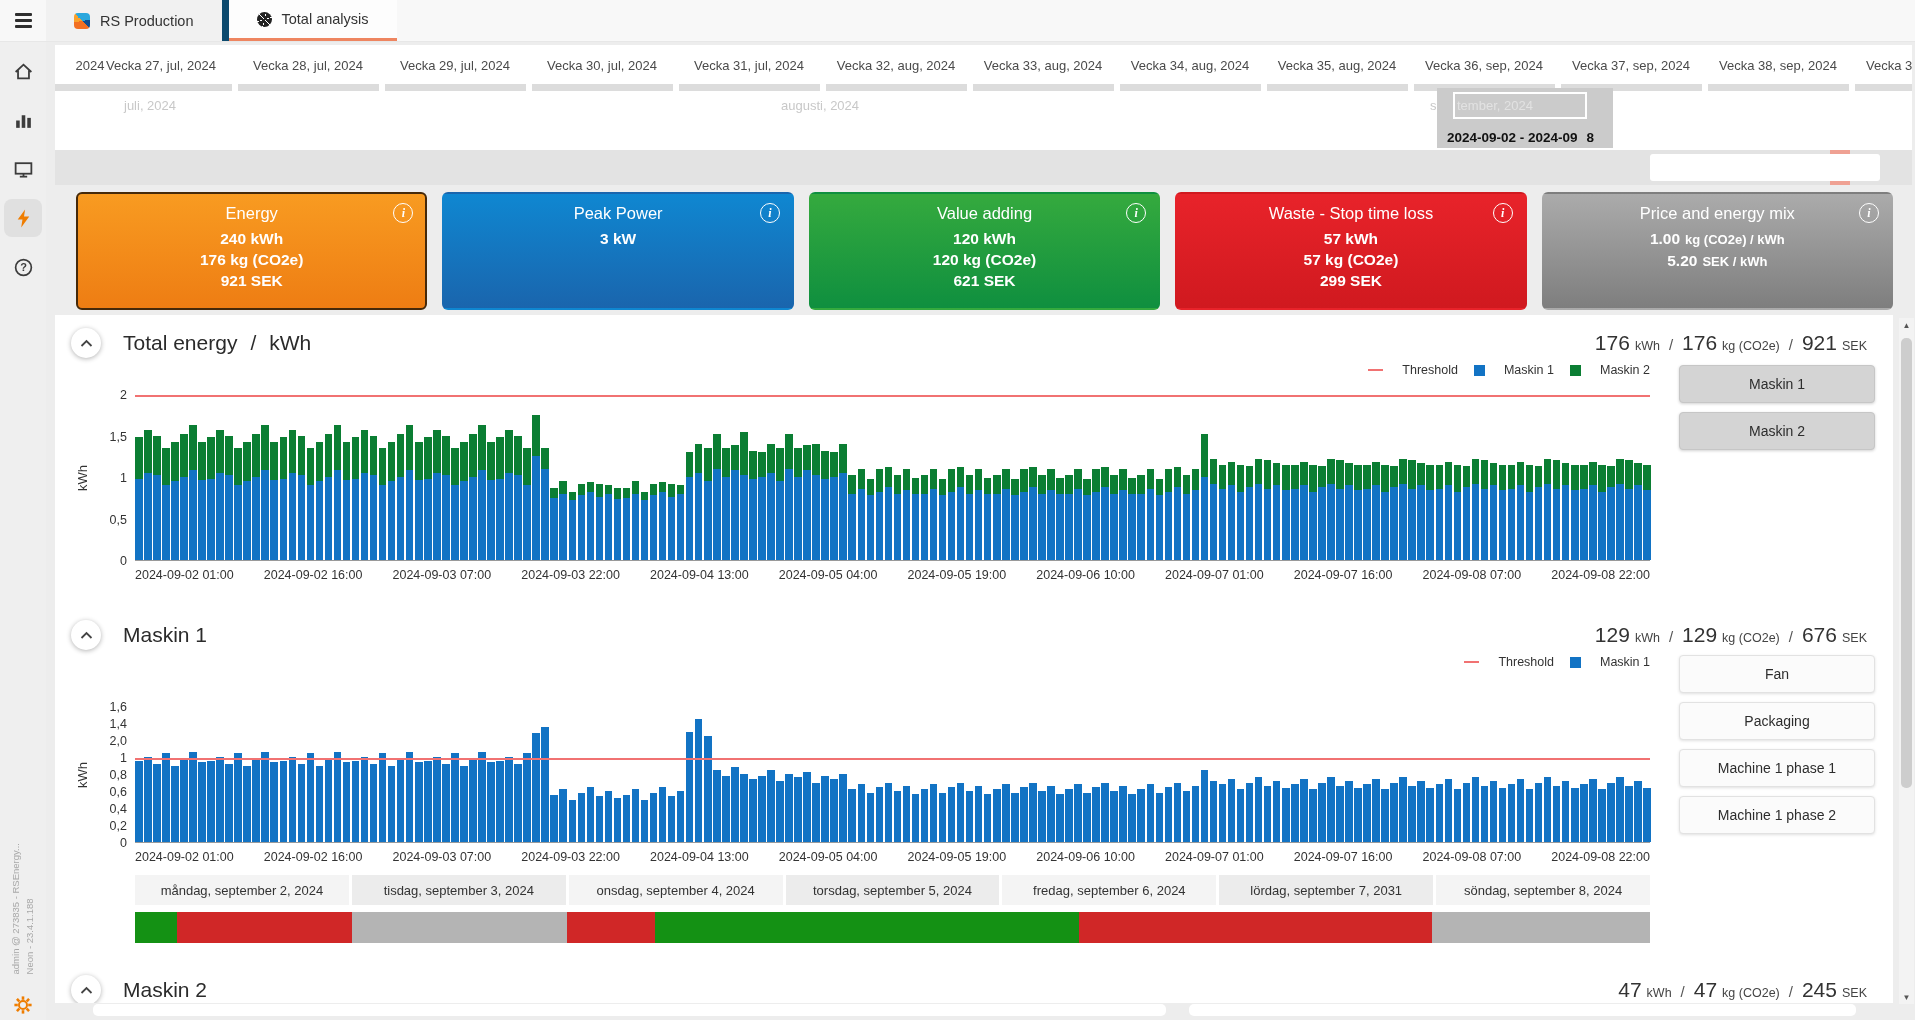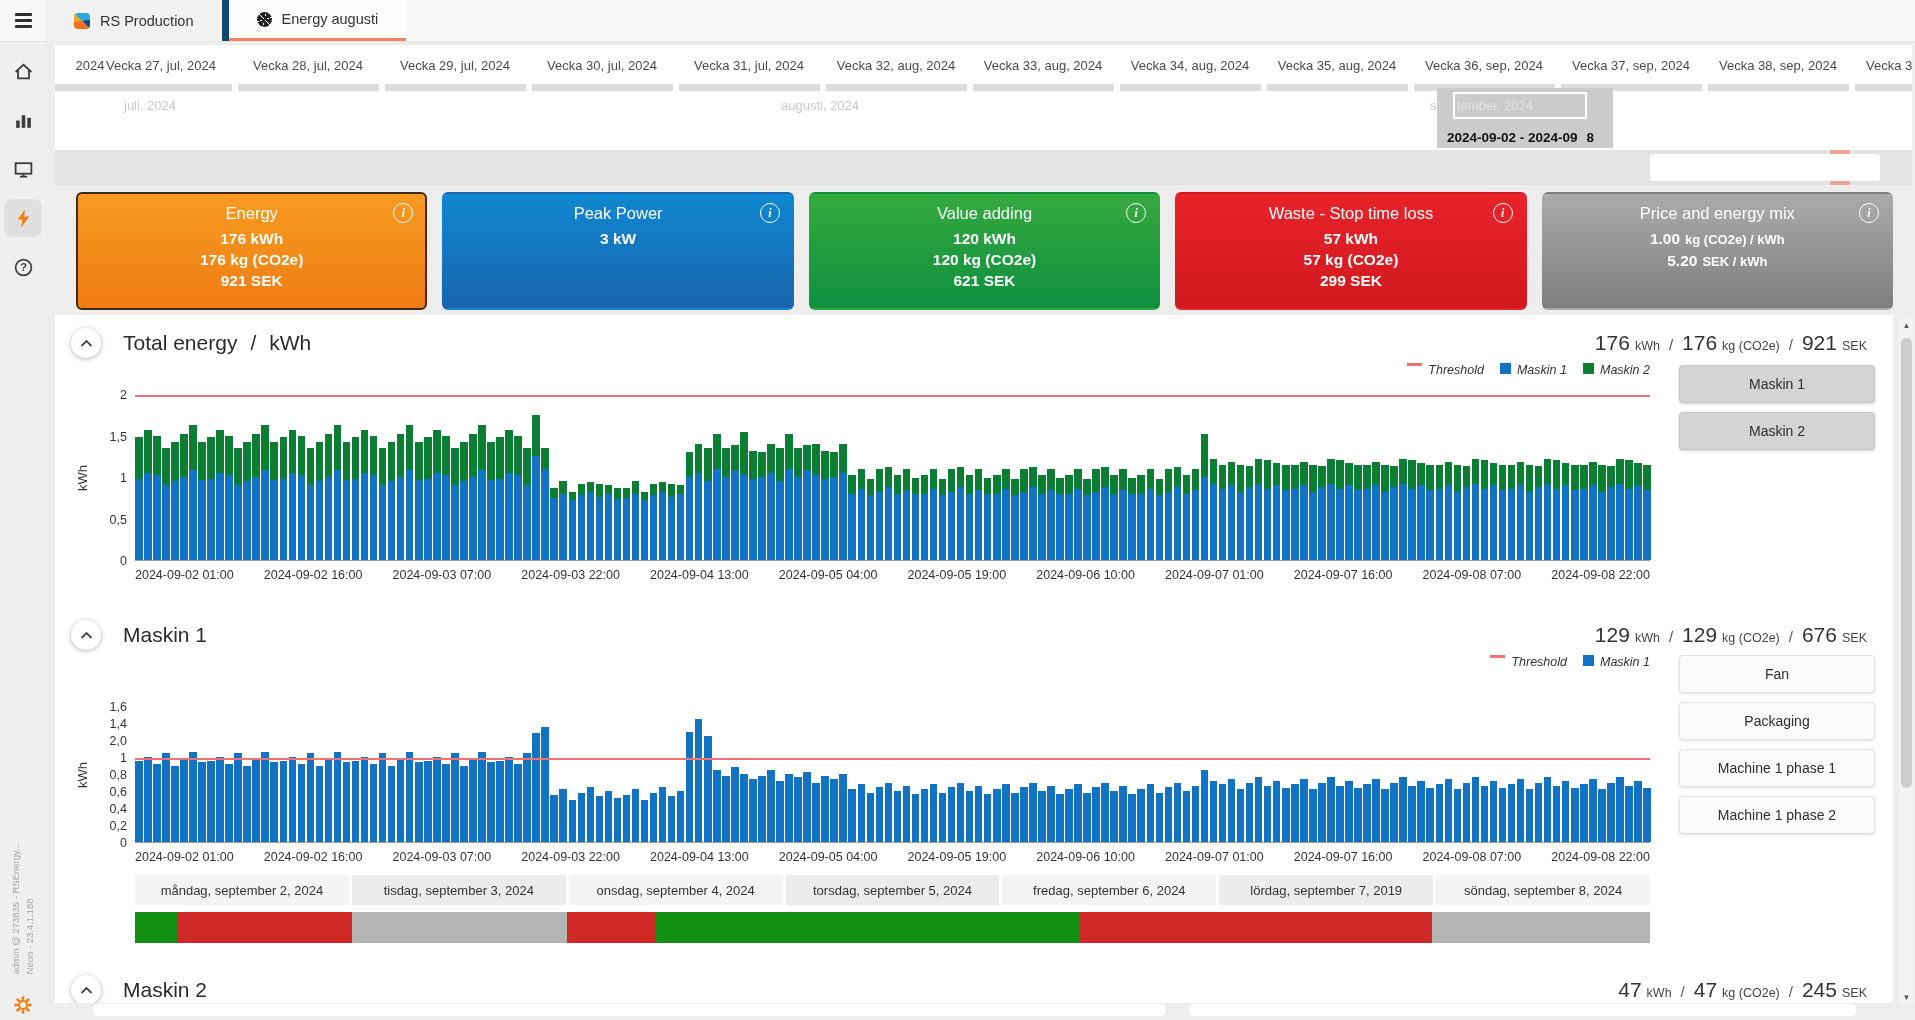--- a/index.html
+++ b/index.html
@@ -76,21 +76,21 @@
   .sec-title{font-size:21px;color:#2b2b2b;margin-left:22px;display:flex;gap:13px;align-items:baseline;}
   .summary{margin-left:auto;margin-right:26px;display:flex;align-items:baseline;}
   .sum-val{font-size:21px;color:#333;}
   .sum-unit{font-size:12.5px;color:#444;margin-left:5px;}
   .sum-sep{font-size:15px;color:#555;margin:0 9px;}
 
   .chart-block{position:absolute;left:10px;right:235px;}
   #chart1{top:46px;height:228px;}
   #chart2{top:338px;height:230px;}
   .legend{position:absolute;right:8px;top:2px;display:flex;align-items:center;gap:16px;font-size:12.5px;color:#333;}
-  .legend .item{display:flex;gap:6px;cursor:pointer;font-style:italic;}
+  .legend .item{display:flex;align-items:center;gap:19px;cursor:pointer;}
   .lg-line{width:15px;height:2.5px;}
   .lg-sq{width:11px;height:11px;}
   .ylab{position:absolute;left:4px;transform:translateY(-50%) rotate(-90deg);font-size:13px;color:#333;}
   .ytick{position:absolute;left:20px;width:42px;text-align:right;font-size:12.5px;color:#333;}
   .plot{position:absolute;left:70px;right:8px;display:flex;align-items:flex-end;gap:1.5px;
     border-bottom:1.5px solid #9a9a9a;}
   .bar{flex:1;display:flex;flex-direction:column-reverse;}
   .threshold{position:absolute;left:70px;right:8px;height:1.5px;background:#f17272;z-index:3;}
   .xlabels{position:absolute;left:70px;right:8px;display:flex;justify-content:space-between;font-size:12.5px;color:#333;white-space:nowrap;}
 
@@ -127,21 +127,21 @@
       <span></span>
       <span></span>
       <span></span>
     </div>
   <div class="tab inactive">
     <span class="rs-logo"></span>
     <span>RS Production</span>
   </div>
   <div class="tab active">
     <span class="ea-icon"></span>
-    <span>Energy augusti</span>
+    <span>Total analysis</span>
   </div>
 </div>
 
 <div class="sidebar">
   <div class="side-items">
     <div class="side-icon">
       <svg width="21" height="21" viewBox="0 0 20 20">
         <path d="M2.5 10.5 L10 3.5 L17.5 10.5 M4.8 9 V16.5 H15.2 V9" fill="none" stroke="#3c3c3c" stroke-width="1.7"></path>
       </svg>
     </div>
@@ -236,21 +236,21 @@
       <div class="week-bar" style="left: 1800px; width: 141px;"></div>
       <div class="month-label" style="left: 69px;">juli, 2024</div>
       <div class="month-label" style="left: 726px;">augusti, 2024</div>
       <div class="month-label" style="left: 1375px;">september, 2024</div>
     </div>
 
   <div class="kpi-row" id="kpiRow">
       <div class="kpi-card selected" style="background: linear-gradient(rgb(248, 155, 33), rgb(238, 125, 19));">
         <div class="kpi-title">Energy</div>
         <div class="kpi-info">i</div>
-        <div class="kpi-line">176 kWh</div>
+        <div class="kpi-line">240 kWh</div>
         <div class="kpi-line">176 kg (CO2e)</div>
         <div class="kpi-line">921 SEK</div>
       </div>
       <div class="kpi-card" style="background: linear-gradient(rgb(15, 135, 209), rgb(26, 101, 173));">
         <div class="kpi-title">Peak Power</div>
         <div class="kpi-info">i</div>
         <div class="kpi-line">3 kW</div>
       </div>
       <div class="kpi-card" style="background: linear-gradient(rgb(53, 170, 62), rgb(15, 143, 63));">
         <div class="kpi-title">Value adding</div>
@@ -1583,21 +1583,21 @@
         <div class="sbtn unsel">Machine 1 phase 1</div>
         <div class="sbtn unsel">Machine 1 phase 2</div>
       </div>
 
     <div class="day-row" id="dayStrip">
         <div class="day-cell a">måndag, september 2, 2024</div>
         <div class="day-cell b">tisdag, september 3, 2024</div>
         <div class="day-cell a">onsdag, september 4, 2024</div>
         <div class="day-cell b">torsdag, september 5, 2024</div>
         <div class="day-cell a">fredag, september 6, 2024</div>
-        <div class="day-cell b">lördag, september 7, 2019</div>
+        <div class="day-cell b">lördag, september 7, 2031</div>
         <div class="day-cell a">söndag, september 8, 2024</div>
       </div>
     <div class="status-row" id="statusBar">
         <div class="status-seg" style="width: 2.8%; background: rgb(20, 145, 20);"></div>
         <div class="status-seg" style="width: 11.5%; background: rgb(208, 39, 39);"></div>
         <div class="status-seg" style="width: 14.2%; background: rgb(180, 180, 180);"></div>
         <div class="status-seg" style="width: 5.8%; background: rgb(208, 39, 39);"></div>
         <div class="status-seg" style="width: 28%; background: rgb(20, 145, 20);"></div>
         <div class="status-seg" style="width: 23.3%; background: rgb(208, 39, 39);"></div>
         <div class="status-seg" style="width: 14.4%; background: rgb(180, 180, 180);"></div>

